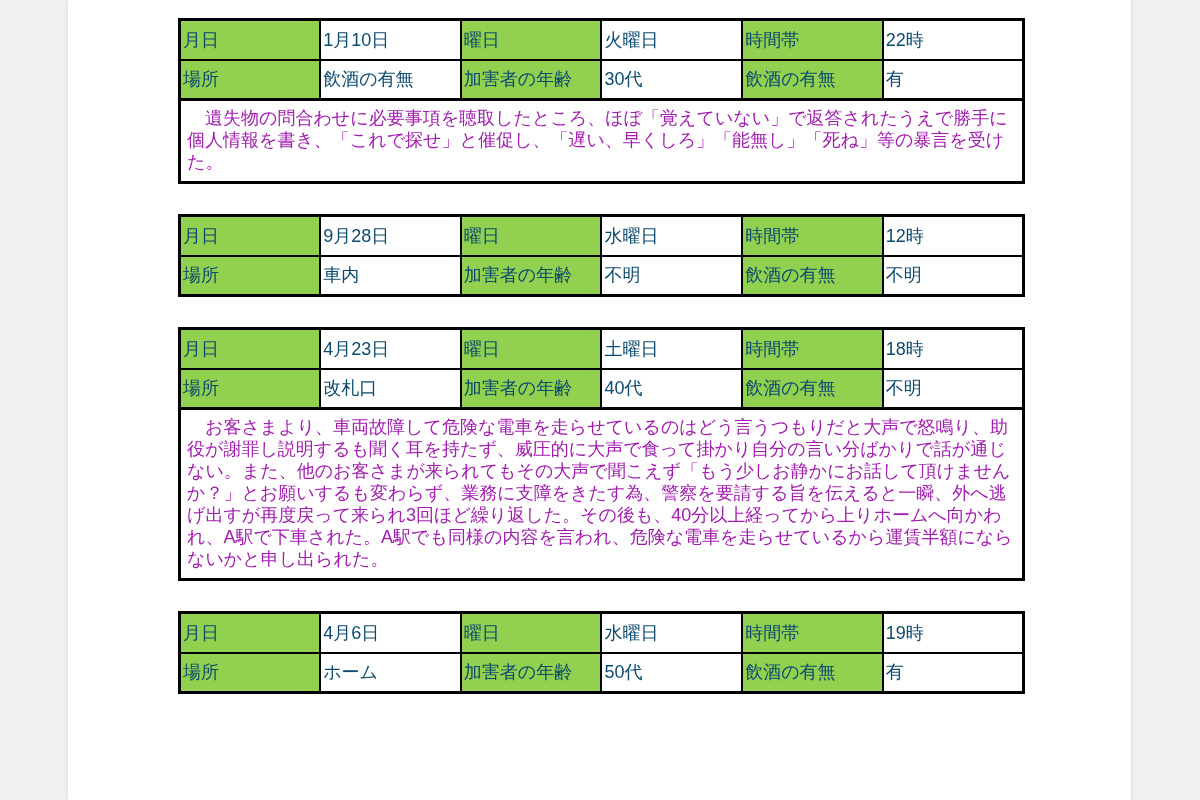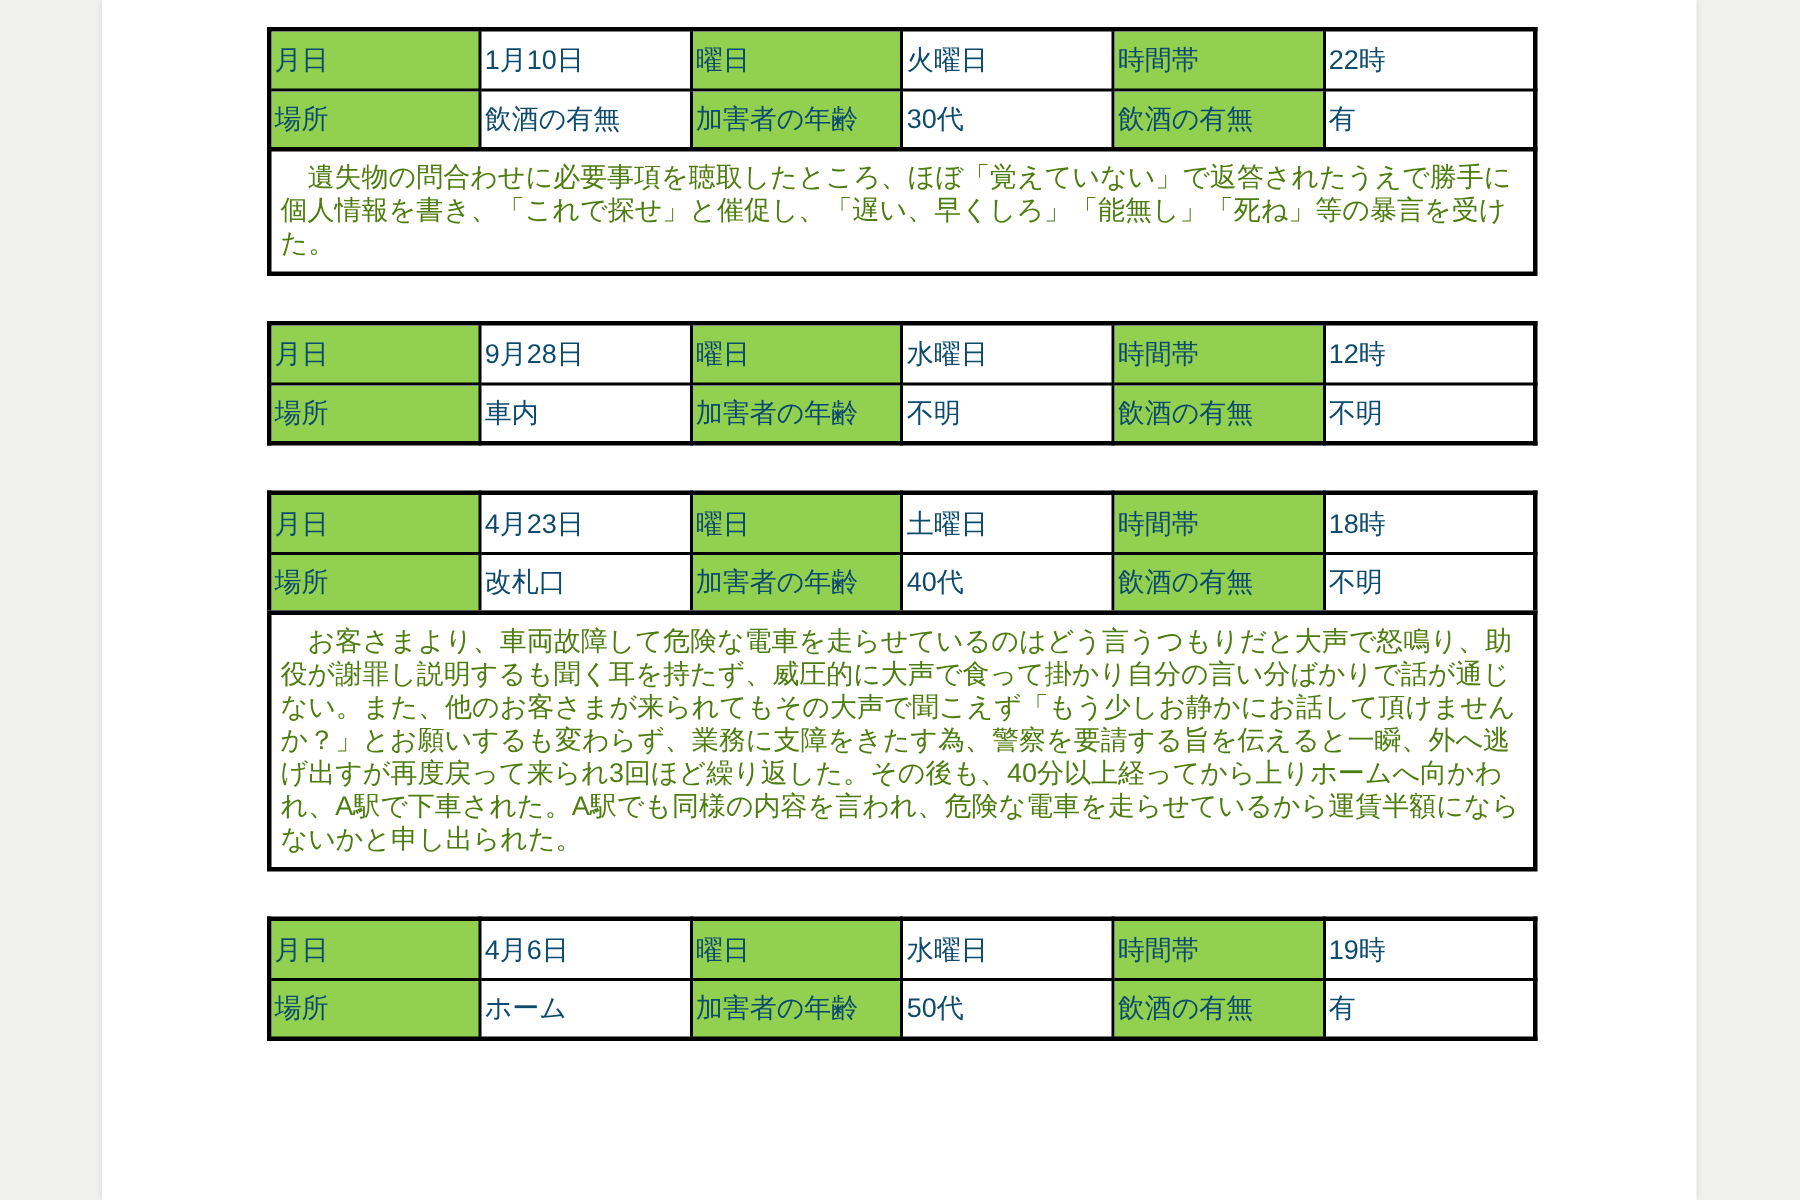--- a/index.html
+++ b/index.html
@@ -41,21 +41,21 @@
   td.value { background: #ffffff; }
   .desc {
     width: 847px;
     margin-top: -3px;            
     border: 3px solid #000000;
     background: #ffffff;
     min-height: 46px;
     padding: 6px 6px 8px 6px;
     font-size: 18px;
     line-height: 22px;
-    color: #4d7c0f;
+    color: #a21caf;
     text-indent: 1em;
     text-align: left;
     word-break: break-all;
   }
 </style>
 </head>
 <body>
 
 <div class="paper">
   <div id="incident-list">

